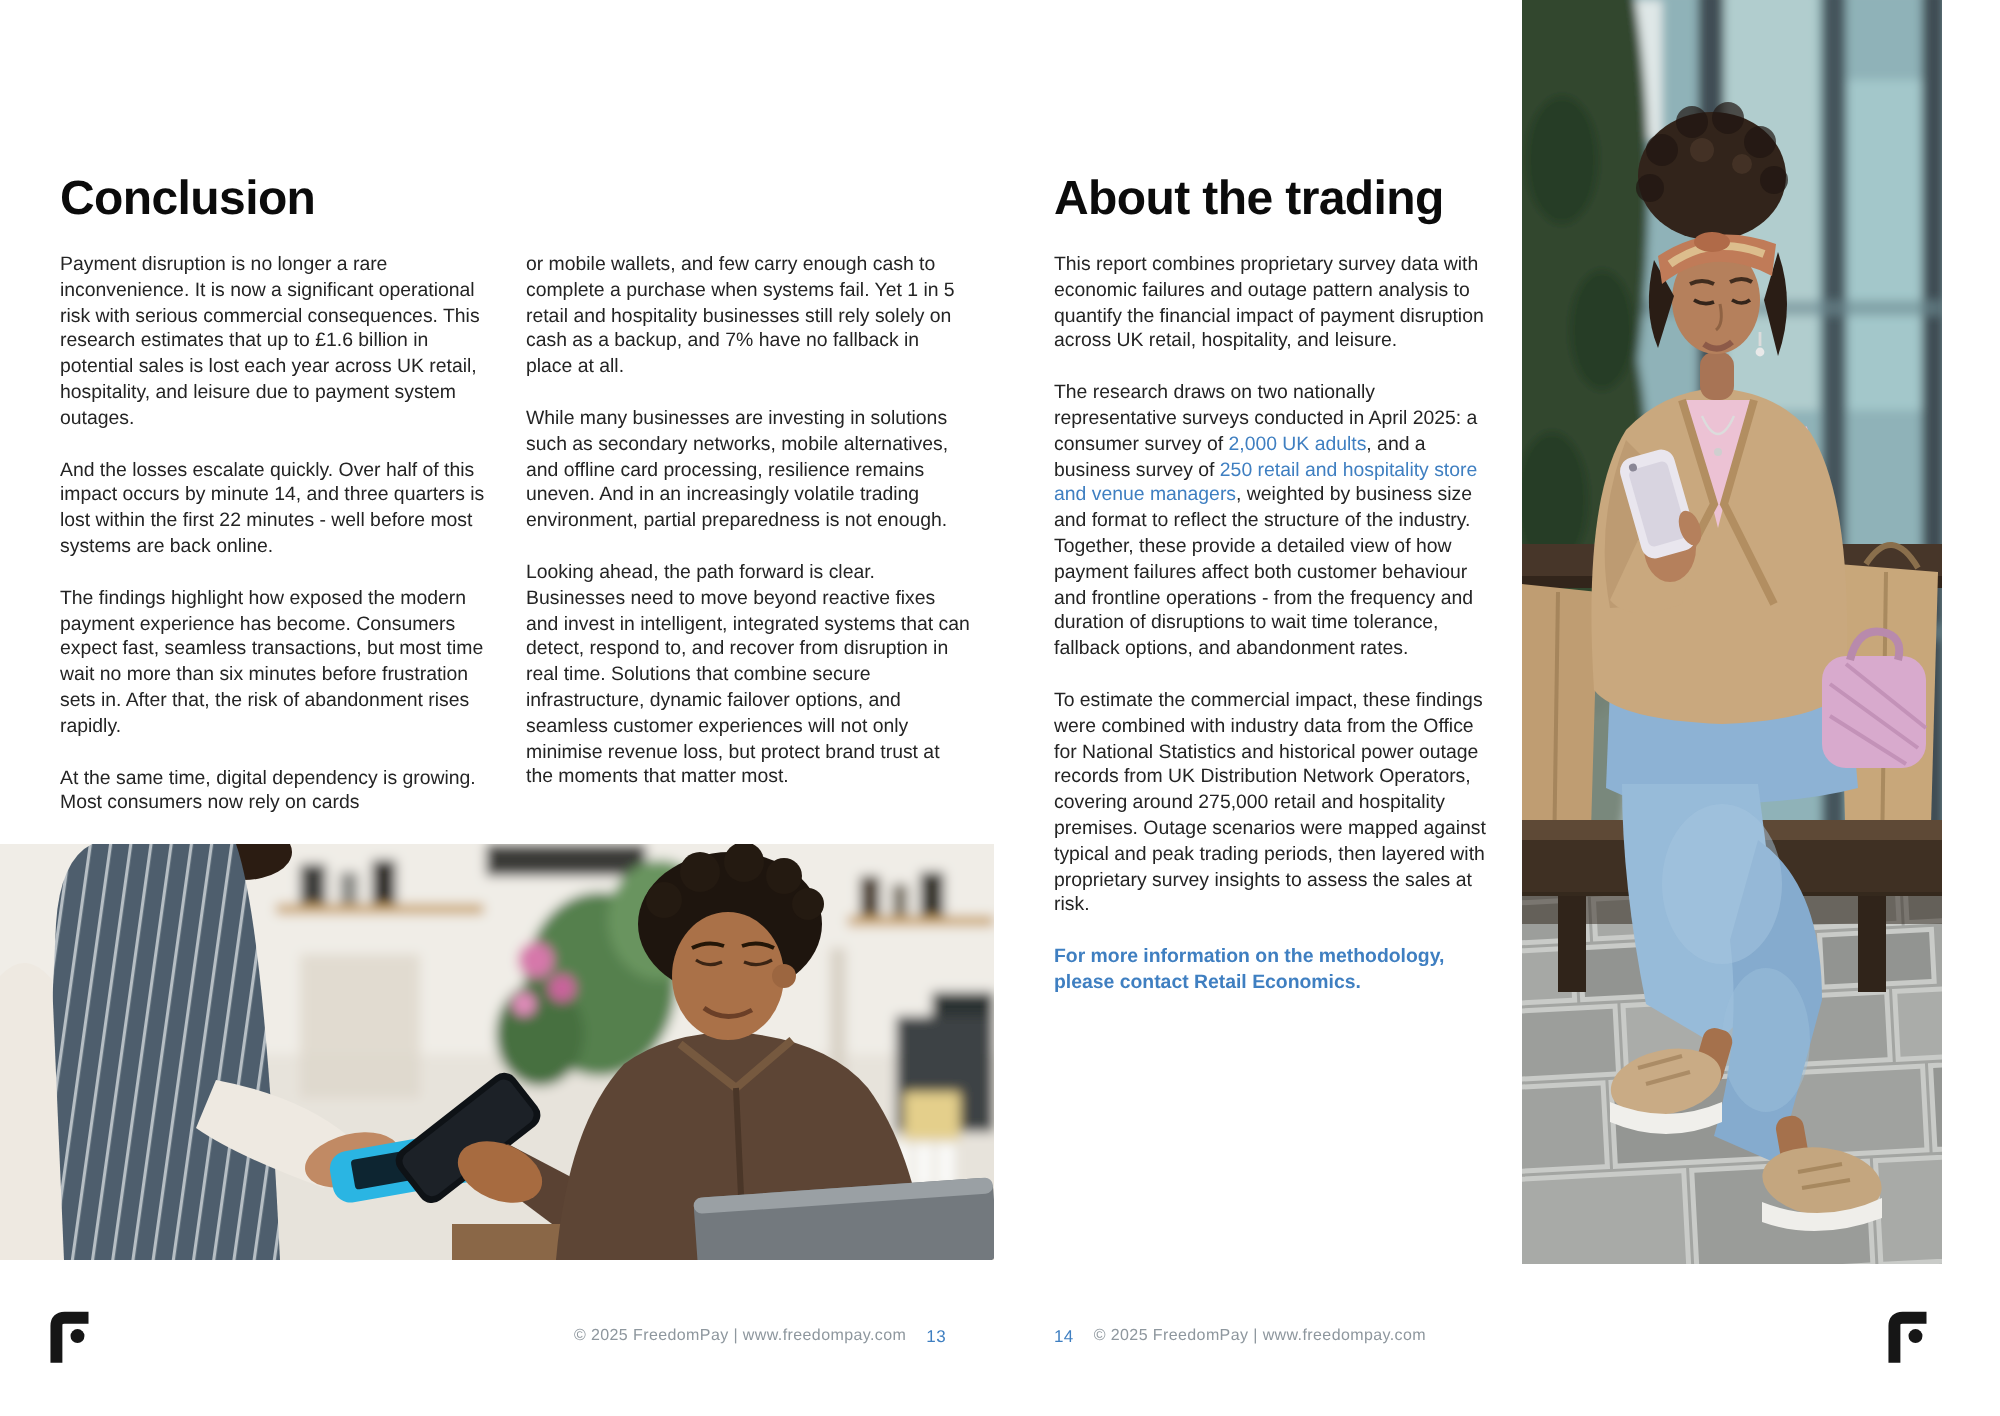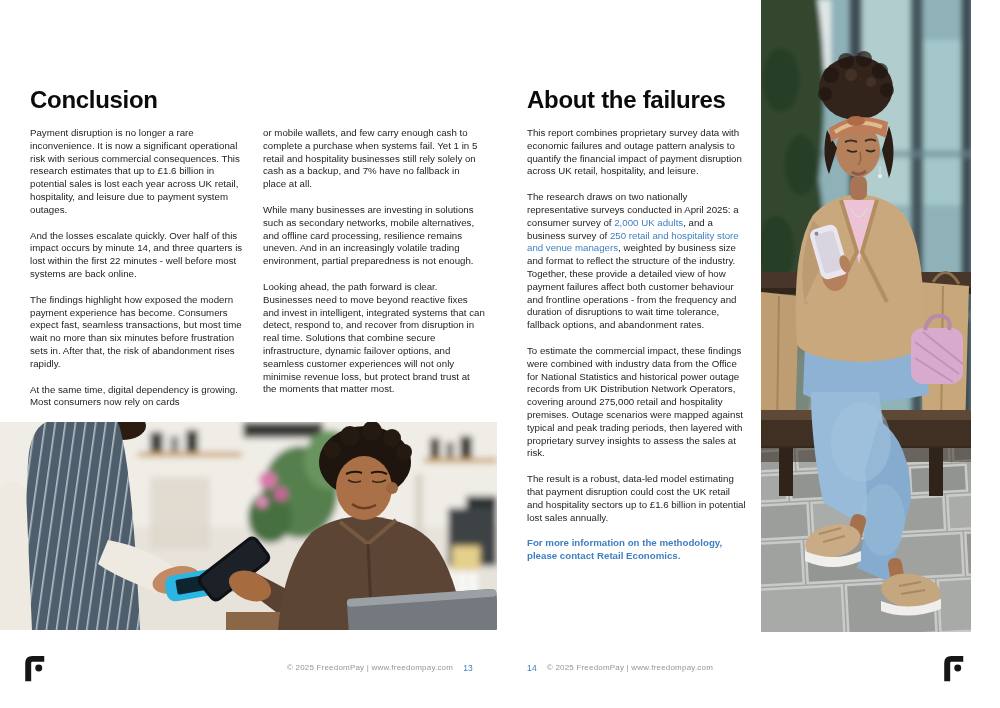--- a/index.html
+++ b/index.html
@@ -126,27 +126,26 @@
       <path d="M346,52 Q354,48 362,51" stroke="#241607" stroke-width="2" fill="none"></path>
       <path d="M371,51 Q379,48 387,52" stroke="#241607" stroke-width="2" fill="none"></path>
       <path d="M352,82 Q363,90 376,83" stroke="#6b3f27" stroke-width="2.4" fill="none"></path>
       <g transform="rotate(-4 420 195)">
         <rect x="348" y="172" width="150" height="42" rx="6" fill="#73797e"></rect>
         <rect x="348" y="172" width="150" height="8" rx="4" fill="#9aa0a4"></rect>
       </g>
     </svg>
   </div>
 
-  <h1 class="headline" id="h-right">About the failures</h1>
+  <h1 class="headline" id="h-right">About the trading</h1>
 
   <div class="col" id="c3">
     <p>This report combines proprietary survey data with economic failures and outage pattern analysis to quantify the financial impact of payment disruption across UK retail, hospitality, and leisure.</p>
     <p><span>The research draws on two nationally representative surveys conducted in April 2025: a consumer survey of </span><span class="blue">2,000 UK adults</span><span>, and a business survey of </span><span class="blue">250 retail and hospitality store and venue managers</span><span>, weighted by business size and format to reflect the structure of the industry. Together, these provide a detailed view of how payment failures affect both customer behaviour and frontline operations - from the frequency and duration of disruptions to wait time tolerance, fallback options, and abandonment rates.</span></p>
     <p>To estimate the commercial impact, these findings were combined with industry data from the Office for National Statistics and historical power outage records from UK Distribution Network Operators, covering around 275,000 retail and hospitality premises. Outage scenarios were mapped against typical and peak trading periods, then layered with proprietary survey insights to assess the sales at risk.</p>
-    <p>The result is a robust, data-led model estimating that payment disruption could cost the UK retail and hospitality sectors up to £1.6 billion in potential lost sales annually.</p>
     <p class="cta">For more information on the methodology, please contact Retail Economics.</p>
   </div>
 
   <div class="photo" id="photo-right">
     <svg viewBox="0 0 210 632" preserveAspectRatio="none">
       <defs>
         <filter id="b2" x="-10%" y="-10%" width="120%" height="120%">
             <feGaussianBlur stdDeviation="2.5"></feGaussianBlur>
           </filter>
       </defs>

